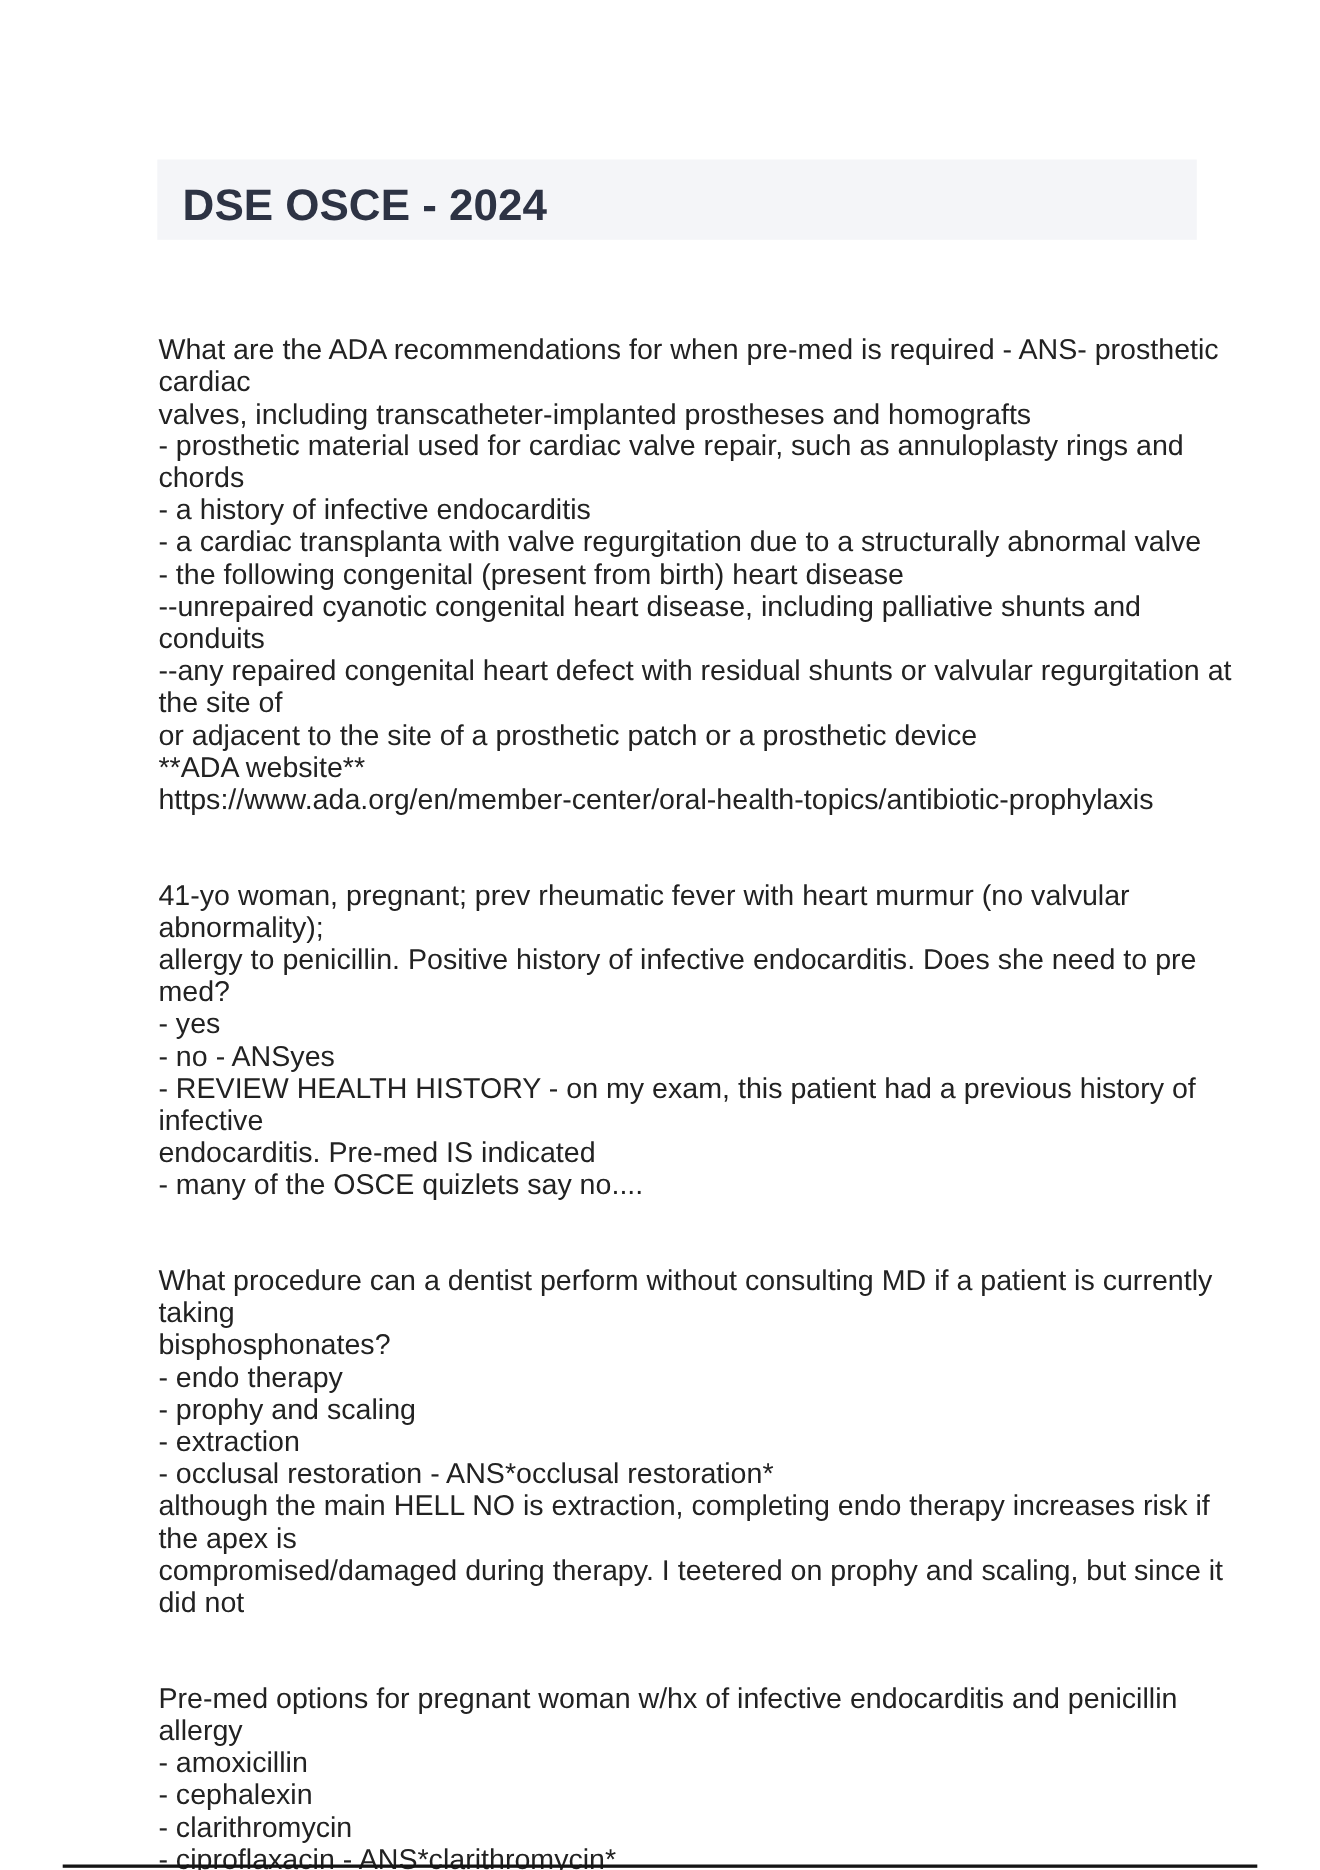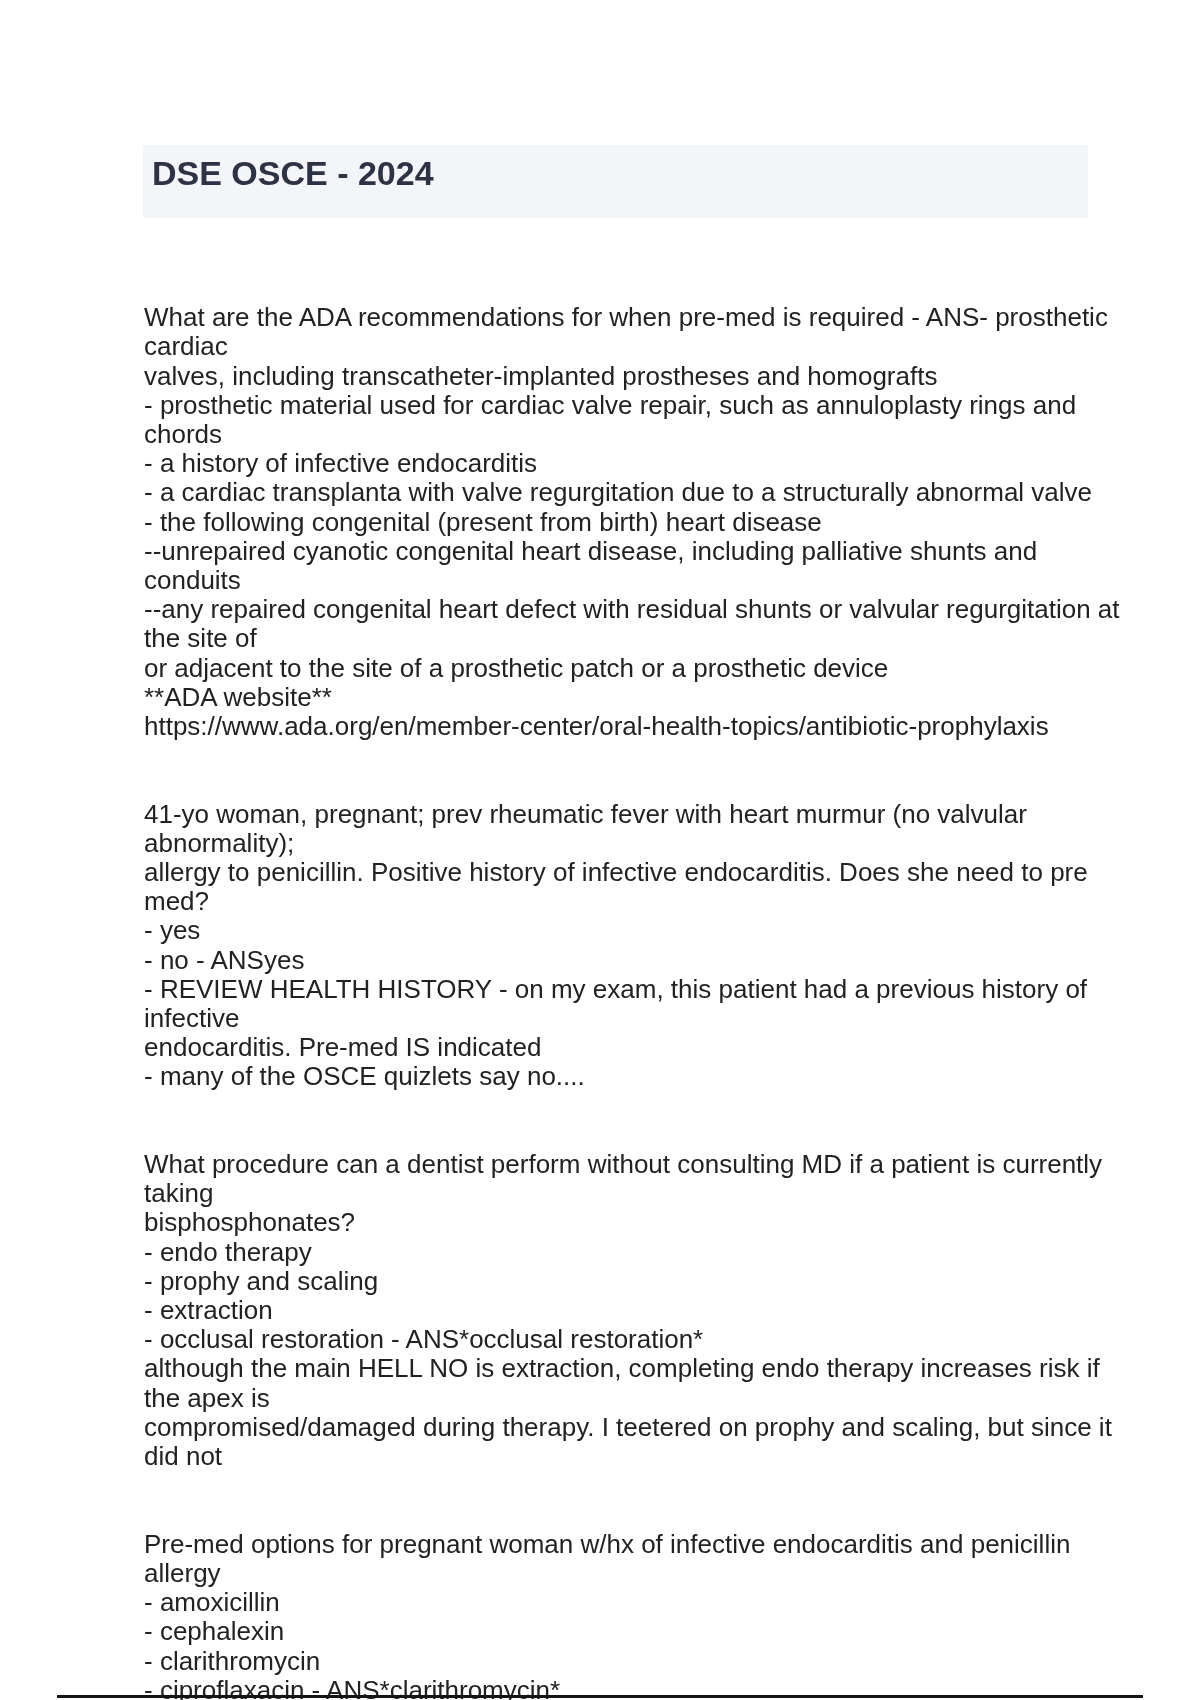--- a/index.html
+++ b/index.html
@@ -17,23 +17,23 @@
   }
   .title-bar {
     position: absolute;
     left: 143px;
     top: 145px;
     width: 945px;
     height: 73px;
     background: var(--title_bar_bg, #f4f5f8);
   }
   .title-bar h1 {
-    margin: 0;
+    margin: 14px;
     padding: 0 0 0 9px;
-    font-size: 34px;
+    font-size: 40px;
     font-weight: bold;
     line-height: 57px;
     color: var(--title_color, #2d3344);
     white-space: nowrap;
   }
   .doc-body {
     position: absolute;
     left: 144px;
     top: 274px;
     width: 990px;

